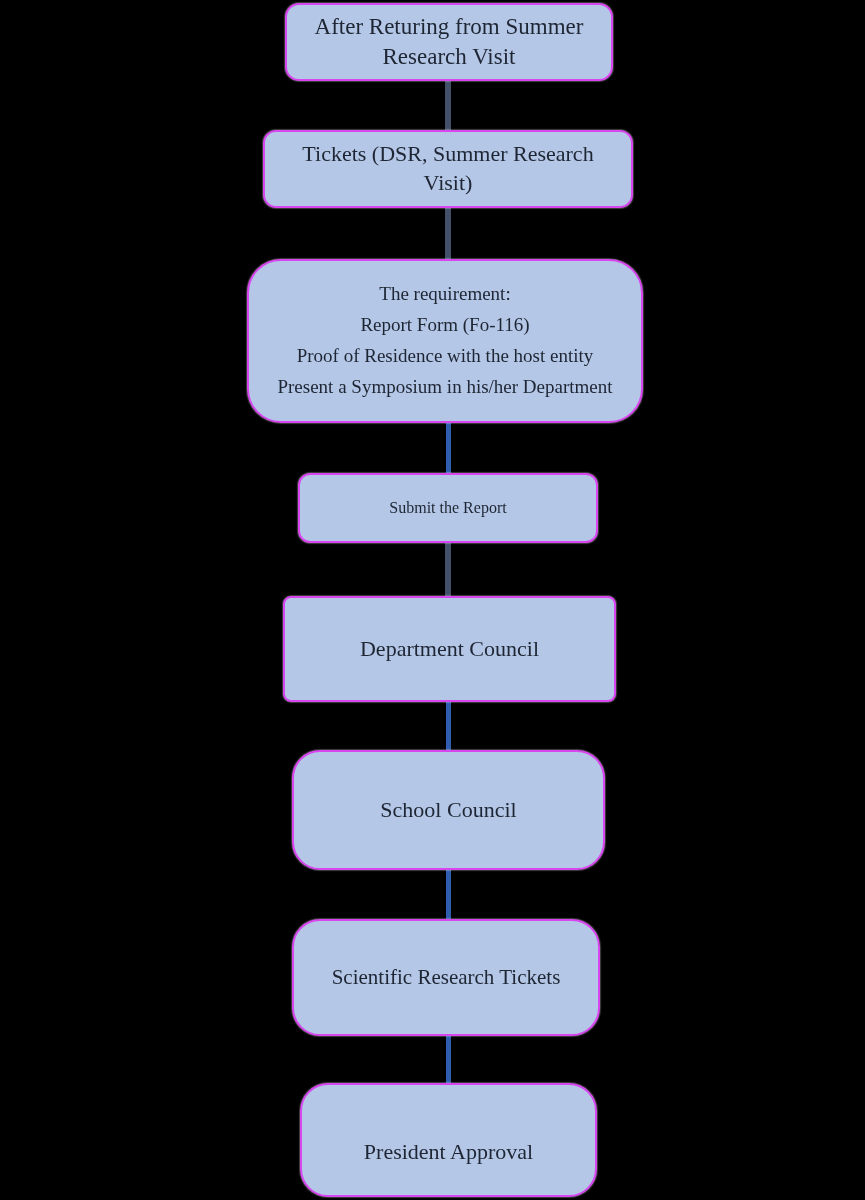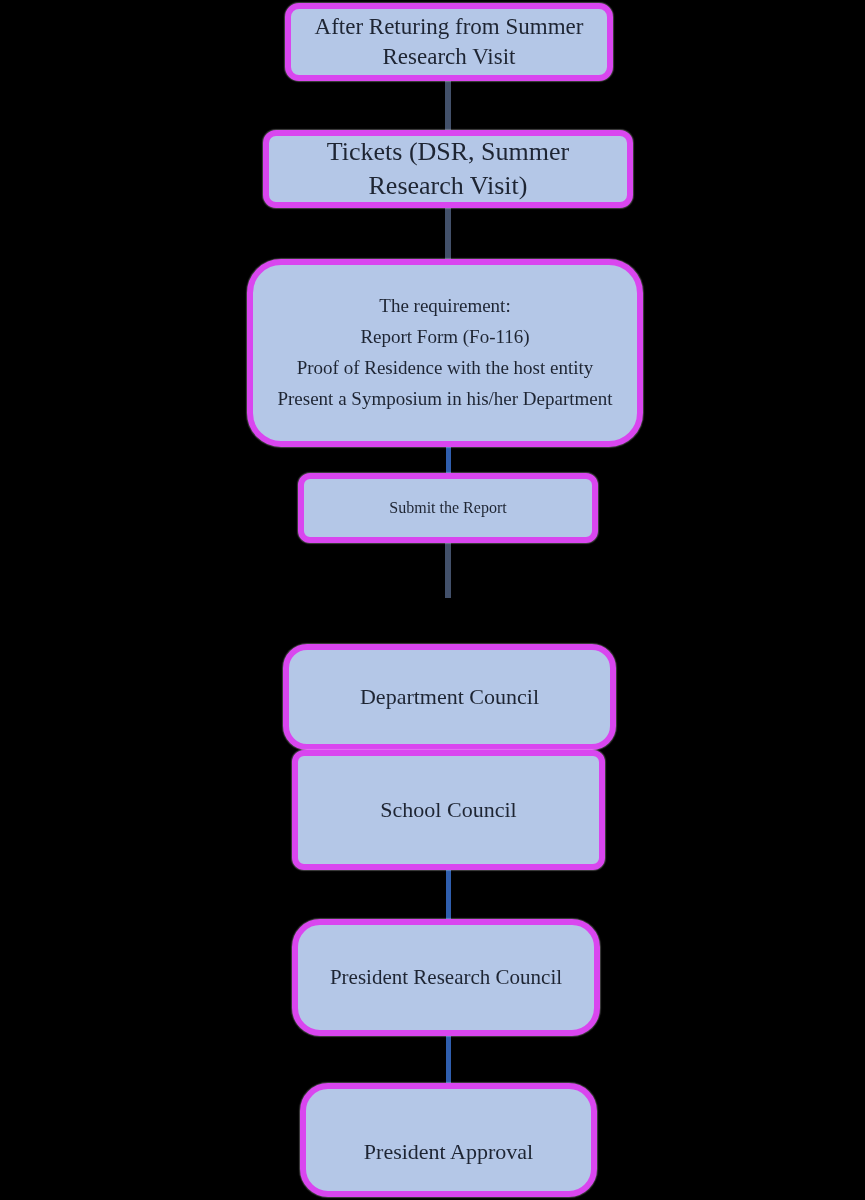--- a/index.html
+++ b/index.html
@@ -11,21 +11,21 @@
     position: relative;
     width: 865px;
     height: 1200px;
     background: #000000;
     overflow: hidden;
     font-family: "Liberation Serif", "DejaVu Serif", serif;
   }
   .flow-node {
     position: absolute;
     background: #b4c7e7;
-    border: 6px solid #d946ef;
+    border: 2px solid #d946ef;
     box-shadow: 0 0 1px 1px rgba(255,255,255,0.25);
     display: flex;
     align-items: center;
     justify-content: center;
     box-sizing: border-box;
     text-align: center;
   }
   .flow-node .label {
     color: #1e2533;
     white-space: pre-line;
@@ -37,28 +37,28 @@
     left: 445px;
     width: 6px;
   }
   .connector.slate { background: #42506a; }
   .connector.blue  { background: #2f5eae; width: 5px; left: 446px; }
 
   
   #n1 { left: 285px; top: 3px;    width: 328px; height: 78px;  border-radius: 14px; }
   #n1 .label { font-size: 23px; }
   #n2 { left: 263px; top: 130px;  width: 370px; height: 78px;  border-radius: 13px; }
-  #n2 .label { font-size: 26px; }
-  #n3 { left: 247px; top: 259px;  width: 396px; height: 188px; border-radius: 34px; }
+  #n2 .label { font-size: 22px; }
+  #n3 { left: 247px; top: 259px;  width: 396px; height: 164px; border-radius: 34px; }
   #n3 .label { font-size: 19px; line-height: 1.62; }
   #n4 { left: 298px; top: 473px;  width: 300px; height: 70px;  border-radius: 12px; }
   #n4 .label { font-size: 16px; }
-  #n5 { left: 283px; top: 596px;  width: 333px; height: 106px; border-radius: 24px; margin-top: 48px; }
+  #n5 { left: 283px; top: 596px;  width: 333px; height: 106px; border-radius: 8px; }
   #n5 .label { font-size: 22px; }
-  #n6 { left: 292px; top: 750px;  width: 313px; height: 120px; border-radius: 12px; }
+  #n6 { left: 292px; top: 750px;  width: 313px; height: 120px; border-radius: 28px; }
   #n6 .label { font-size: 22px; }
   #n7 { left: 292px; top: 919px;  width: 308px; height: 117px; border-radius: 28px; }
   #n7 .label { font-size: 21px; }
   #n8 { left: 300px; top: 1083px; width: 297px; height: 114px; border-radius: 28px; }
   #n8 .label { font-size: 22px; margin-top: 24px; }
 
   
   #c1 { top: 80px;   height: 52px; }
   #c2 { top: 206px;  height: 56px; }
   #c3 { top: 421px;  height: 54px; }
@@ -101,20 +101,20 @@
 
   <div class="flow-node" id="n5">
     <span class="label">Department Council</span>
   </div>
 
   <div class="flow-node" id="n6">
     <span class="label">School Council</span>
   </div>
 
   <div class="flow-node" id="n7">
-    <span class="label">President Research Council</span>
+    <span class="label">Scientific Research Tickets</span>
   </div>
 
   <div class="flow-node" id="n8">
     <span class="label">President Approval</span>
   </div>
 
 </div>
 
 </body></html>

